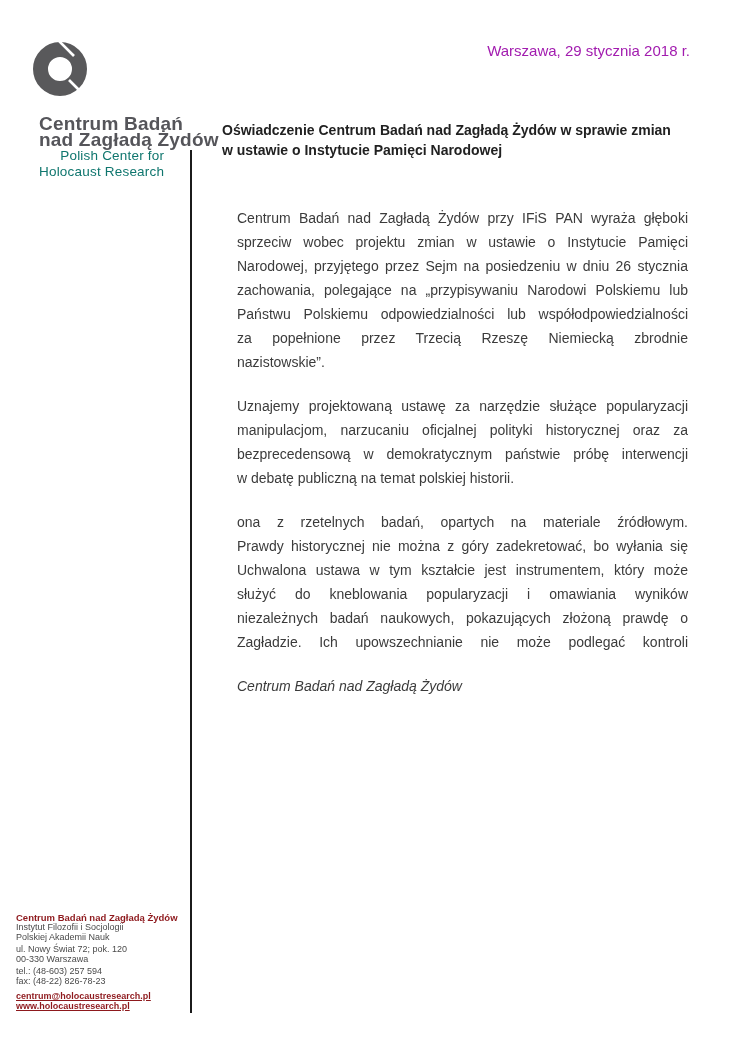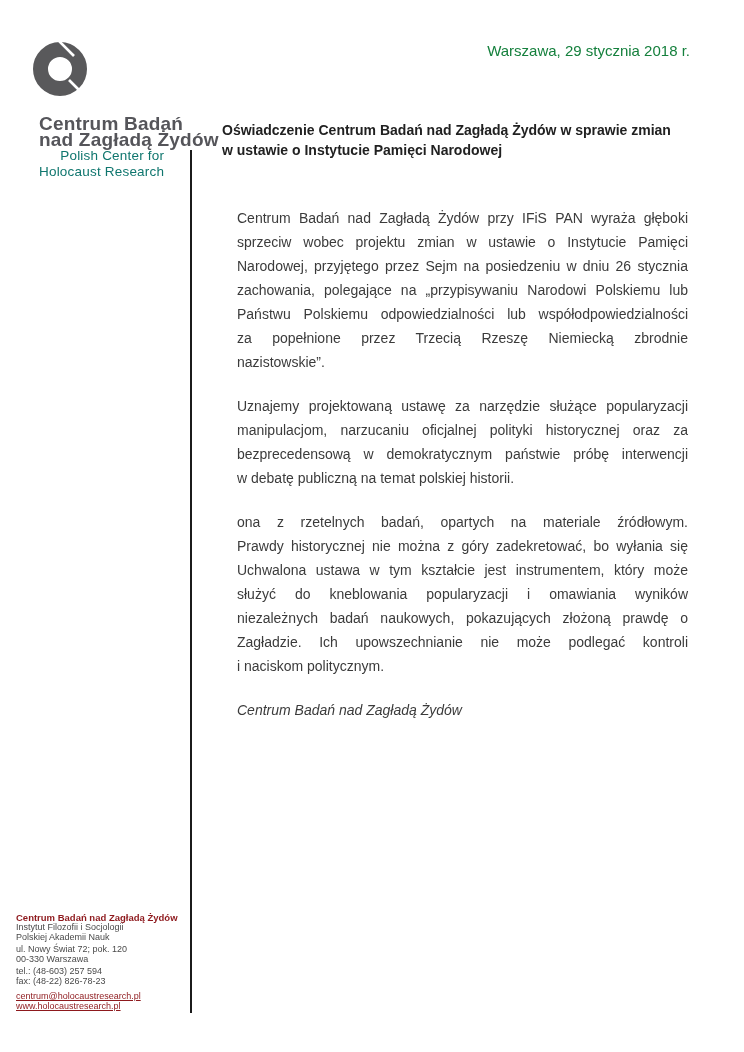--- a/index.html
+++ b/index.html
@@ -11,21 +11,21 @@
     font-family: "Liberation Sans", sans-serif;
     overflow: hidden;
   }
 
   
   .date {
     position: absolute;
     top: 42px;
     right: 54px;
     font-size: 15px;
-    color: #15803d;
+    color: #a21caf;
   }
 
   
   .logo-ring {
     position: absolute;
     left: 33px;
     top: 42px;
     width: 54px;
     height: 54px;
   }
@@ -114,20 +114,21 @@
     line-height: 10px;
     font-weight: bold;
     color: #8e191d;
   }
   .f-link {
     display: block;
     color: #8e191d;
     text-decoration: underline;
     line-height: 10px;
     cursor: pointer;
+    font-weight: bold;
   }
 </style>
 </head>
 <body>
 
 <div class="page">
 
   <div class="date">Warszawa, 29 stycznia 2018 r.</div>
 
   <svg class="logo-ring" viewBox="0 0 54 54" xmlns="http://www.w3.org/2000/svg">
@@ -168,21 +169,20 @@
           <div class="line">bezprecedensową w demokratycznym państwie próbę interwencji</div>
           <div class="line last">w debatę publiczną na temat polskiej historii.</div>
         </div>
         <div class="para">
           <div class="line">ona z rzetelnych badań, opartych na materiale źródłowym.</div>
           <div class="line">Prawdy historycznej nie można z góry zadekretować, bo wyłania się</div>
           <div class="line">Uchwalona ustawa w tym kształcie jest instrumentem, który może</div>
           <div class="line">służyć do kneblowania popularyzacji i omawiania wyników</div>
           <div class="line">niezależnych badań naukowych, pokazujących złożoną prawdę o</div>
           <div class="line">Zagładzie. Ich upowszechnianie nie może podlegać kontroli</div>
-          <div class="line last">i naciskom politycznym.</div>
         </div>
       </div>
     <div class="signature">Centrum Badań nad Zagładą Żydów</div>
   </div>
 
   <div class="footer">
     <div class="fgroup">
       <div class="f-org">Centrum Badań nad Zagładą Żydów</div>
       <div>Instytut Filozofii i Socjologii</div>
       <div>Polskiej Akademii Nauk</div>

